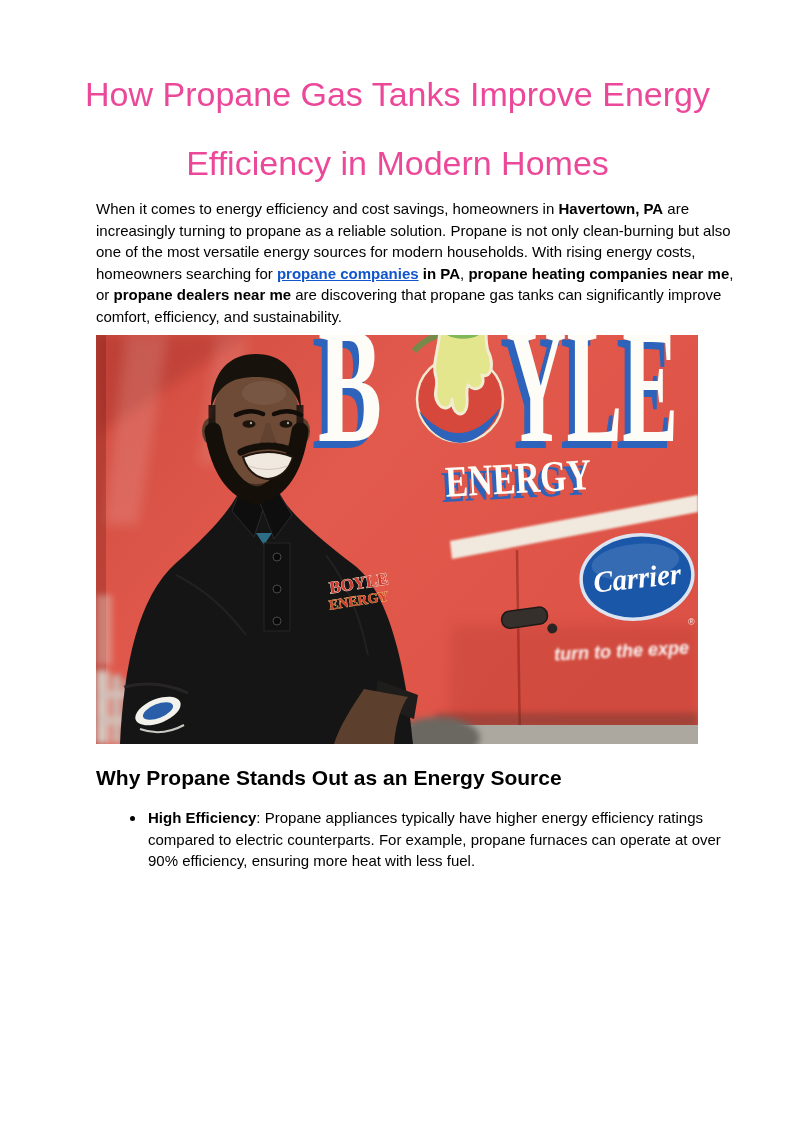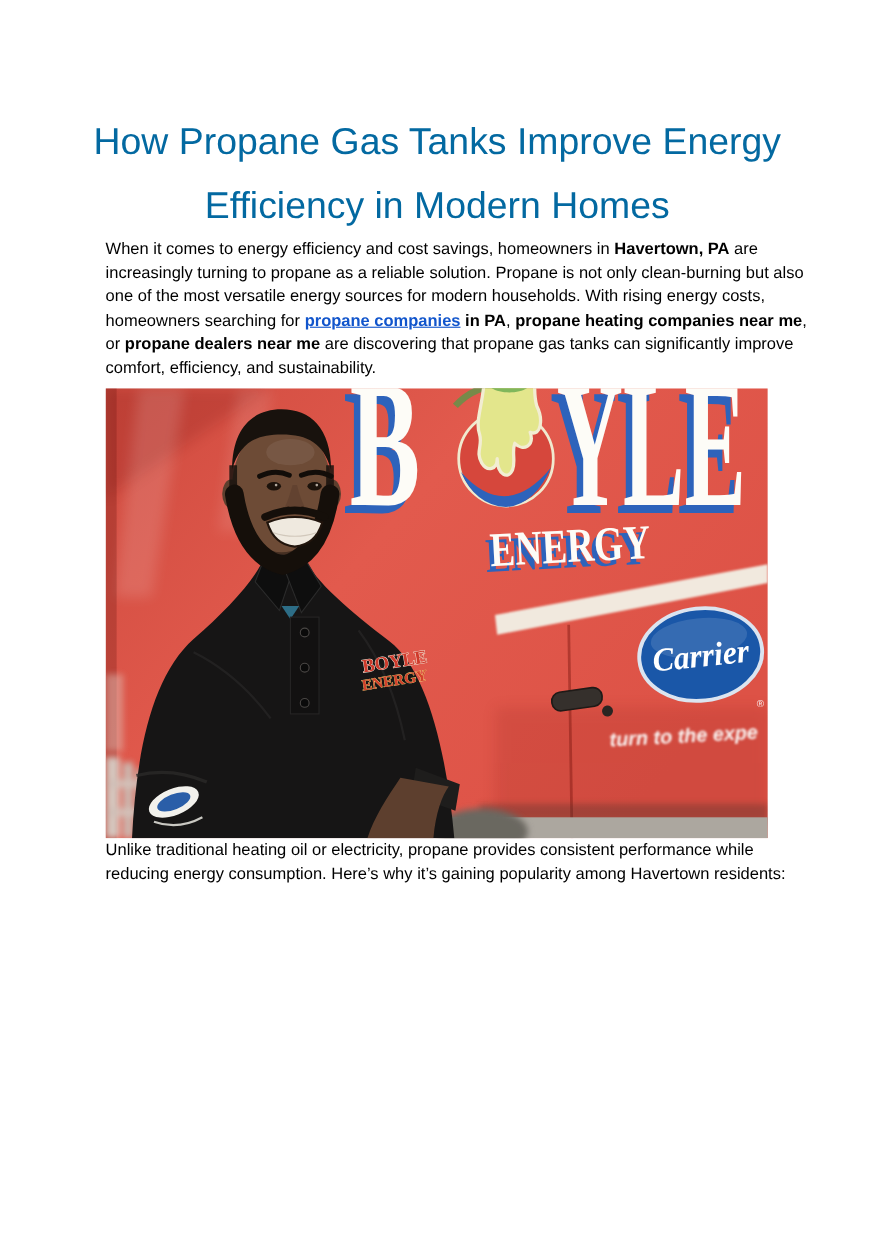--- a/index.html
+++ b/index.html
@@ -1,18 +1,18 @@
 <!DOCTYPE html>
 <html><head>
 <meta charset="utf-8">
 <style>
   html,body{margin:0;padding:0;background:#ffffff;}
   body{width:795px;height:1123px;font-family:"Liberation Sans",sans-serif;color:#000;position:relative;overflow:hidden;}
   .page{width:795px;height:1123px;background:#fff;}
-  .doc-title{font-size:34px;line-height:58px;font-weight:400;text-align:center;margin:0 38px;padding-top:100px;color:#0369a1;}
+  .doc-title{font-size:34px;line-height:69px;font-weight:400;text-align:center;margin:0 38px;padding-top:60px;color:#ec4899;}
   .content{width:642px;margin:0 auto;margin-left:96px;}
   p.body-text{font-size:15px;line-height:21.5px;margin:0;color:#000;}
   .intro{margin-top:30px;}
   b{font-weight:700;}
   a.doc-link{color:#1155cc;font-weight:700;text-decoration:underline;cursor:pointer;}
   figure.photo{margin:8px 0 0 0;width:602px;height:409px;line-height:0;}
   h2.section-heading{font-size:21px;line-height:26px;font-weight:700;margin:21px 0 0 0;color:#000;}
   .section-body{margin-top:17px;}
   ul.doc-list{margin:16px 0 0 0;padding:0 0 0 50px;}
   ul.doc-list li{font-size:15px;line-height:21.5px;padding-left:2px;}
@@ -164,18 +164,21 @@
             <path d="M 117 96 Q 126 152 161 161 Q 196 152 204 96" stroke="#150f0a" stroke-width="17" fill="none" stroke-linecap="round"></path>
 
             <path d="M 145 117 Q 172 105 199 117" stroke="#150f0a" stroke-width="7" fill="none" stroke-linecap="round"></path>
             <path d="M 147 122 Q 172 112 197 122 Q 191 142 172 144 Q 153 142 147 122 Z" fill="#efe9df" stroke="#20140c" stroke-width="2"></path>
             <path d="M 152 131 Q 172 138 192 131" stroke="#c9bfb2" stroke-width="1" fill="none" opacity="0.8"></path>
           </g>
         </g>
       </svg>
     </figure>
 
+    <h2 class="section-heading">Why Propane Stands Out as an Energy Source</h2>
 
-    <p class="body-text section-body">Unlike traditional heating oil or electricity, propane provides consistent performance while reducing energy consumption. Here’s why it’s gaining popularity among Havertown residents:</p>
 
+    <ul class="doc-list">
+      <li><b>High Efficiency</b><span>: Propane appliances typically have higher energy efficiency ratings compared to electric counterparts. For example, propane furnaces can operate at over 90% efficiency, ensuring more heat with less fuel.</span></li>
+    </ul>
 
   </div>
 </div>
 
 </body></html>

